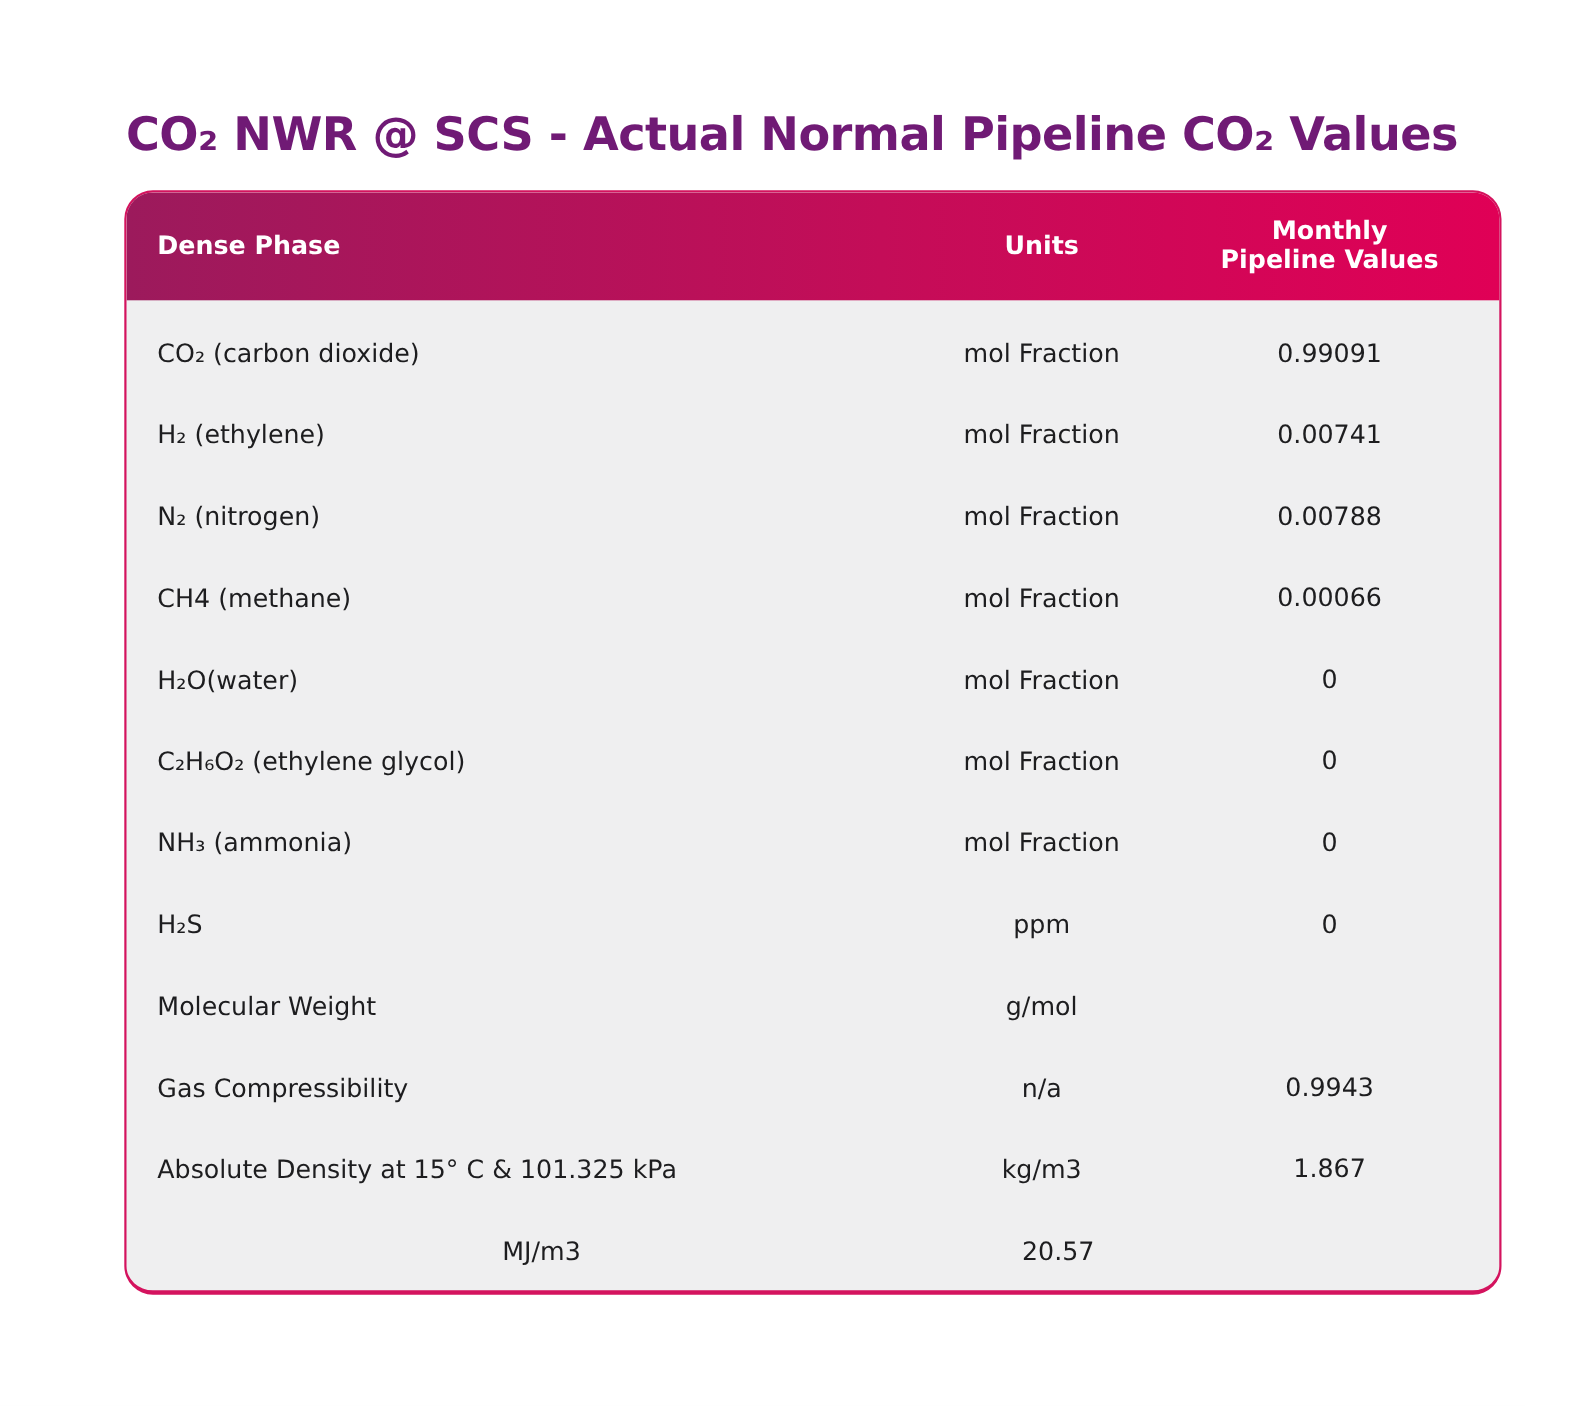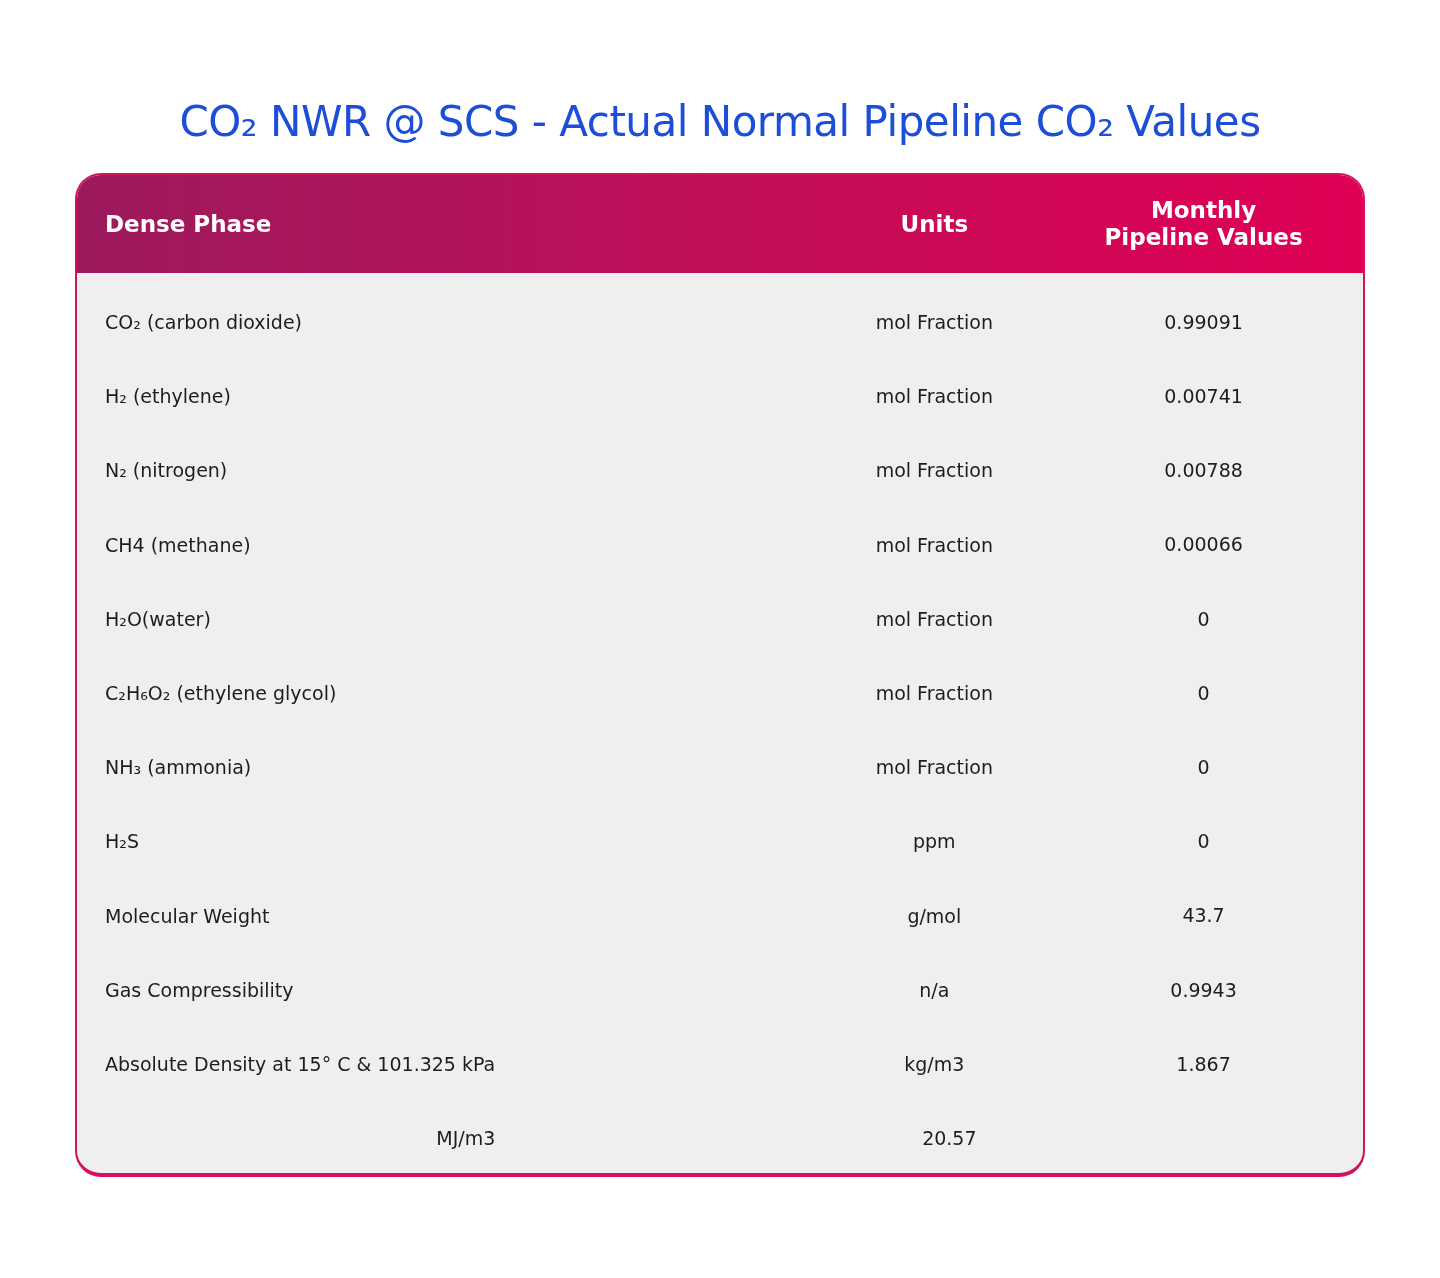--- a/index.html
+++ b/index.html
@@ -13,26 +13,26 @@
     width: 1440px;
     height: 1278px;
     background: #ffffff;
     box-sizing: border-box;
   }
   .title {
     margin: 0;
     padding-top: 97px;
     text-align: center;
     font-size: 42px;
-    font-weight: normal;
+    font-weight: bold;
     letter-spacing: -0.5px;
-    color: #1d4ed8;
+    color: #701a75;
   }
   .card {
-    margin: 27px 75px 0 75px;
+    margin: 27px 75px 0 113px;
     background: #EFEFF0;
     border: 2px solid #D4135E;
     border-bottom-width: 4px;
     border-radius: 26px;
     overflow: hidden;
     box-sizing: border-box;
     height: 1004px;
   }
   .grid-cols {
     display: grid;
@@ -57,21 +57,21 @@
     text-align: center;
     padding-left: 30px;
     white-space: pre-line;
     line-height: 1.18;
   }
   .tbody {
     padding-top: 12px;
   }
   .row {
     height: 74.2px;
-    font-size: 19px;
+    font-size: 23px;
     color: #1D1D1F;
   }
 </style>
 </head>
 <body>
 
 <div class="page">
 
   <h1 class="title">CO₂ NWR @ SCS - Actual Normal Pipeline CO₂ Values</h1>
 
@@ -121,21 +121,20 @@
           <div class="cell-value">0</div>
         </div>
         <div class="row grid-cols">
           <div class="cell-label">H₂S</div>
           <div class="cell-units">ppm</div>
           <div class="cell-value">0</div>
         </div>
         <div class="row grid-cols">
           <div class="cell-label">Molecular Weight</div>
           <div class="cell-units">g/mol</div>
-          <div class="cell-value">43.7</div>
         </div>
         <div class="row grid-cols">
           <div class="cell-label">Gas Compressibility</div>
           <div class="cell-units">n/a</div>
           <div class="cell-value">0.9943</div>
         </div>
         <div class="row grid-cols">
           <div class="cell-label">Absolute Density at 15° C &amp; 101.325 kPa</div>
           <div class="cell-units">kg/m3</div>
           <div class="cell-value">1.867</div>

